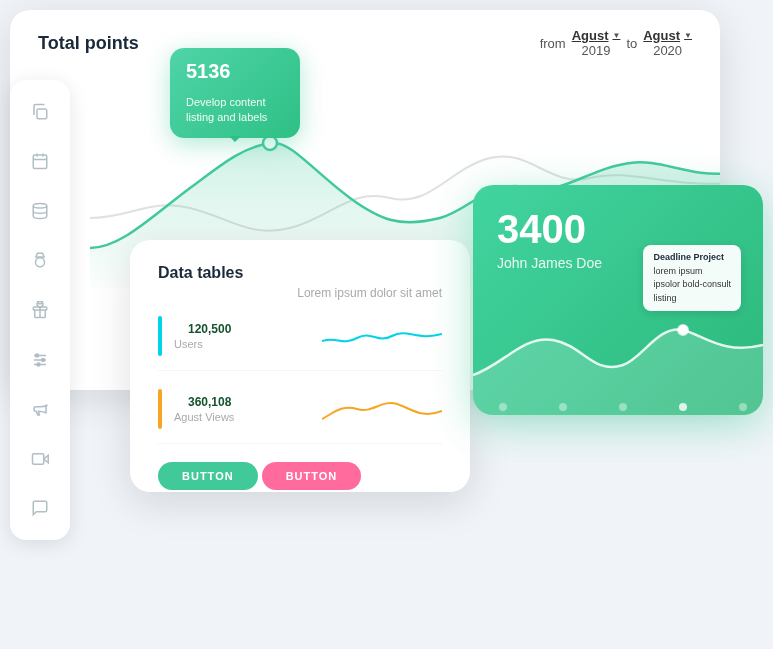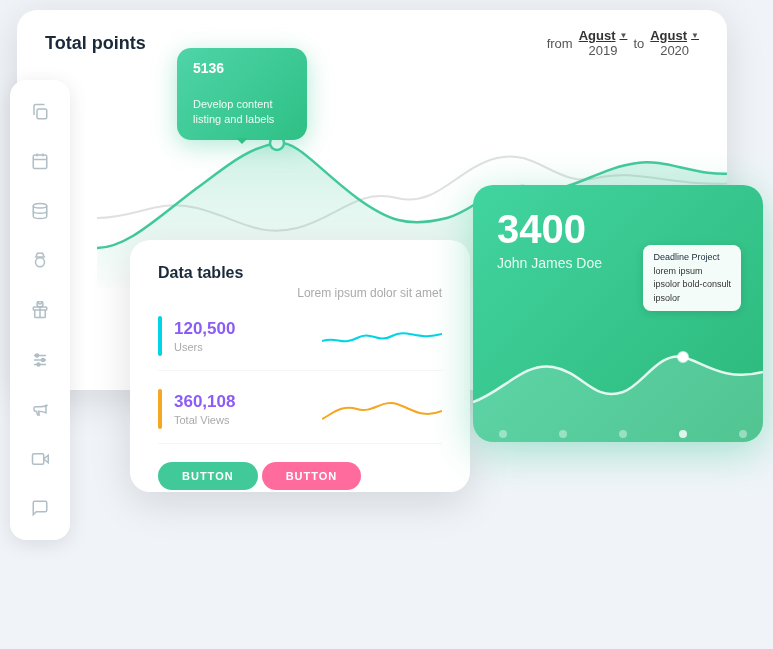--- a/index.html
+++ b/index.html
@@ -9,21 +9,21 @@
       background: #f0f4f8;
       font-family: 'Segoe UI', Arial, sans-serif;
       overflow: hidden;
       position: relative;
     }
 
     
     .main-card {
       position: absolute;
       top: 10px;
-      left: 17px;
+      left: 10px;
       width: 710px;
       height: 380px;
       background: #fff;
       border-radius: 20px;
       box-shadow: 0 8px 40px rgba(0,0,0,0.12);
       overflow: hidden;
     }
 
     .main-card-header {
       display: flex;
@@ -122,23 +122,23 @@
       content: '';
       position: absolute;
       bottom: -10px;
       left: 50%;
       transform: translateX(-50%);
       border: 6px solid transparent;
       border-top-color: #2ec085;
     }
 
     .tooltip-value {
-      font-size: 14px;
+      font-size: 20px;
       font-weight: 800;
-      margin-bottom: 21px;
+      margin-bottom: 12px;
     }
 
     .tooltip-label {
       font-size: 11px;
       opacity: 0.92;
       line-height: 1.4;
     }
 
     .chart-x-labels {
       position: absolute;
@@ -190,24 +190,25 @@
 
     .metric-row:last-of-type {
       border-bottom: none;
     }
 
     .metric-left {
       flex: 1;
     }
 
     .metric-value {
-      font-size: 17px;
+      font-size: 12px;
       font-weight: 800;
-      color: #8b5cf6;
+      color: #14532d;
       margin-bottom: 2px;
+      margin-left: 14px;
     }
 
     .metric-label {
       font-size: 11px;
       color: #aaa;
     }
 
     .metric-chart {
       width: 120px;
       height: 40px;
@@ -258,21 +259,21 @@
       cursor: pointer;
       text-transform: uppercase;
     }
 
     
     .green-card {
       position: absolute;
       top: 185px;
       right: 10px;
       width: 290px;
-      height: 257px;
+      height: 230px;
       background: linear-gradient(135deg, #42d4a0, #2bb87a);
       border-radius: 20px;
       padding: 24px 24px 16px 24px;
       box-shadow: 0 10px 40px rgba(66,201,154,0.45);
       z-index: 15;
       overflow: hidden;
     }
 
     .green-card-value {
       font-size: 40px;
@@ -306,21 +307,21 @@
       padding: 6px 10px;
       font-size: 9px;
       color: #333;
       line-height: 1.5;
       z-index: 20;
       box-shadow: 0 2px 8px rgba(0,0,0,0.12);
       min-width: 90px;
     }
 
     .green-tooltip .gt-title {
-      font-weight: 400;
+      font-weight: 700;
       font-size: 9px;
       color: #1a2a3a;
     }
   </style>
 </head>
 <body>
 
 <div class="sidebar">
   <div class="sidebar-icon">
     <svg width="18" height="18" viewBox="0 0 24 24" fill="none" stroke="#b0bec5" stroke-width="2">
@@ -456,21 +457,21 @@
     </div>
     <svg class="metric-chart" viewBox="0 0 120 40">
       <path d="M0,25 C15,20 20,30 35,22 C50,14 55,28 70,20 C85,12 95,25 120,18" stroke="#00d4e6" stroke-width="2" fill="none" class="sparkline-users"></path>
     </svg>
   </div>
 
   <div class="metric-row">
     <div class="metric-indicator ind-pageviews"></div>
     <div class="metric-left">
       <div class="metric-value">360,108</div>
-      <div class="metric-label">Total Views</div>
+      <div class="metric-label">Agust Views</div>
     </div>
     <svg class="metric-chart" viewBox="0 0 120 40">
       <path d="M0,30 C10,25 20,15 35,20 C50,25 60,10 75,15 C90,20 100,30 120,22" stroke="#f5a623" stroke-width="2" fill="none"></path>
     </svg>
   </div>
 
 
   <div class="button-row">
     <button class="btn-green">BUTTON</button>
     <button class="btn-pink">BUTTON</button>
@@ -478,21 +479,21 @@
 </div>
 
 <div class="green-card">
   <div class="green-card-value">3400</div>
   <div class="green-card-name">John James Doe</div>
 
   <div class="green-tooltip">
     <div class="gt-title">Deadline Project</div>
     <div>lorem ipsum</div>
     <div>ipsolor bold-consult</div>
-    <div>ipsolor</div>
+    <div>listing</div>
   </div>
 
   <svg class="green-card-chart" viewBox="0 0 290 130" preserveAspectRatio="none">
     <defs>
       <linearGradient id="greenWaveGrad" x1="0" y1="0" x2="0" y2="1">
         <stop offset="0%" stop-color="rgba(255,255,255,0.25)"></stop>
         <stop offset="100%" stop-color="rgba(255,255,255,0.05)"></stop>
       </linearGradient>
     </defs>
 

